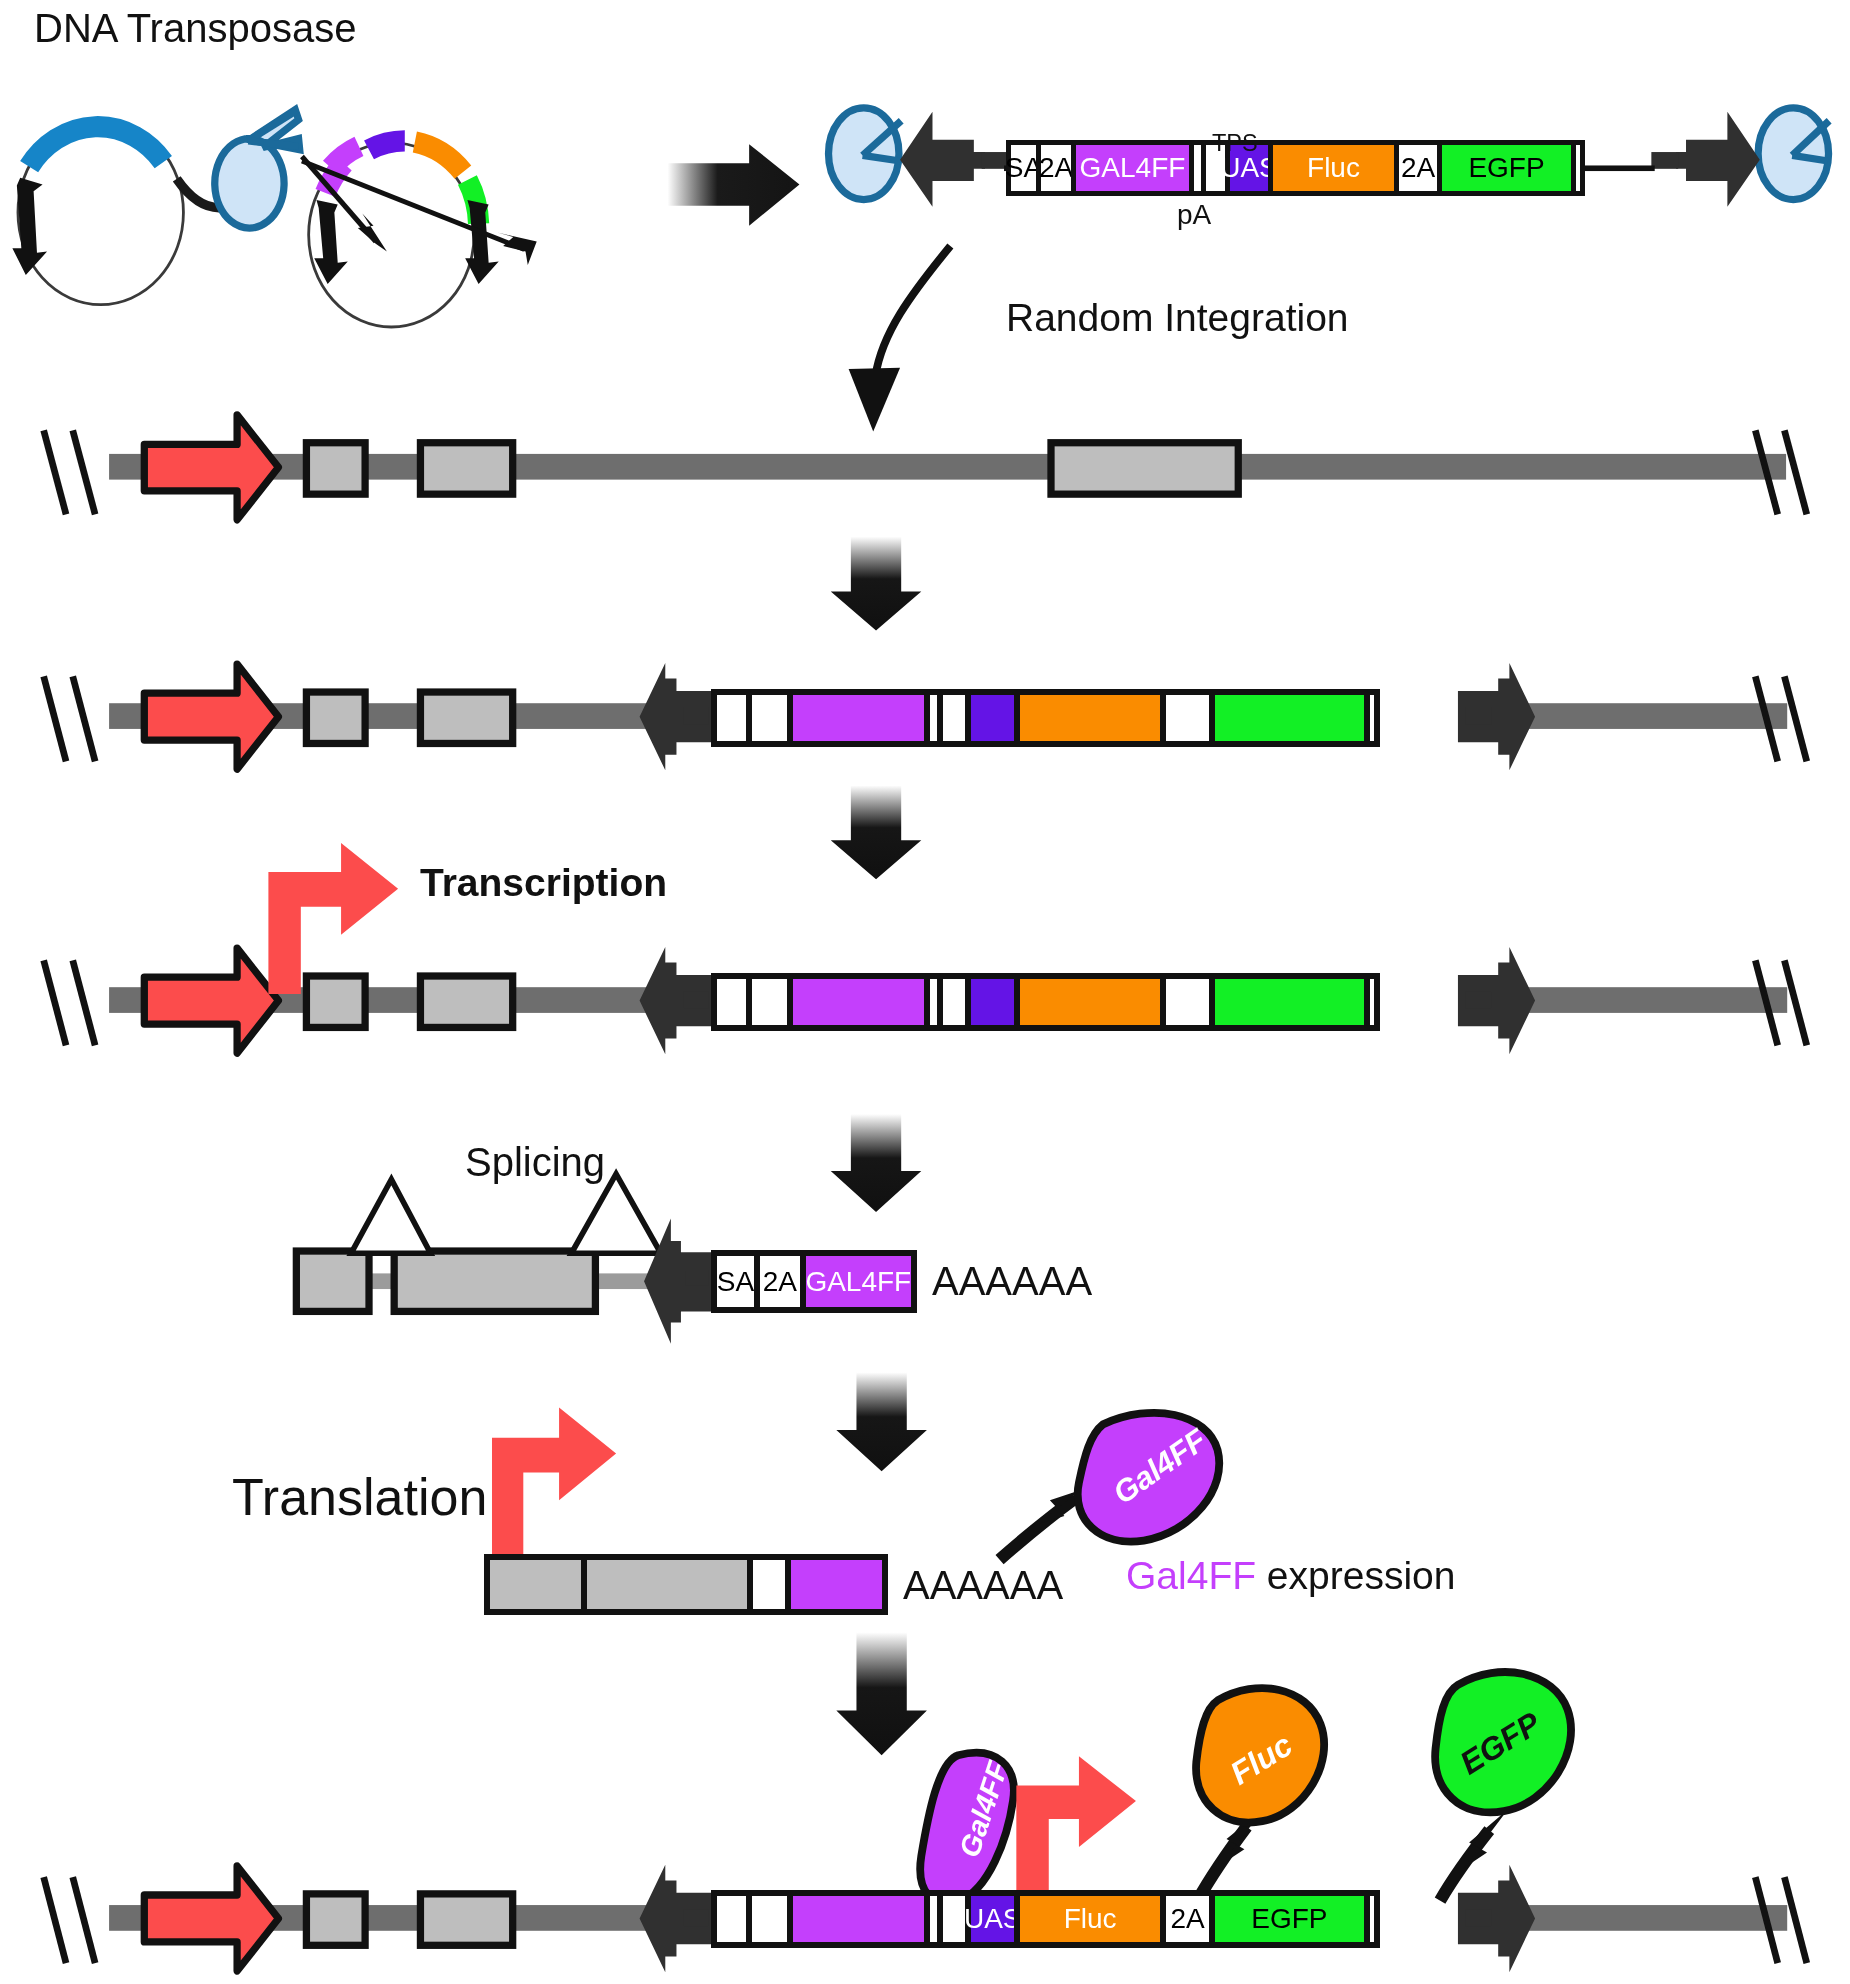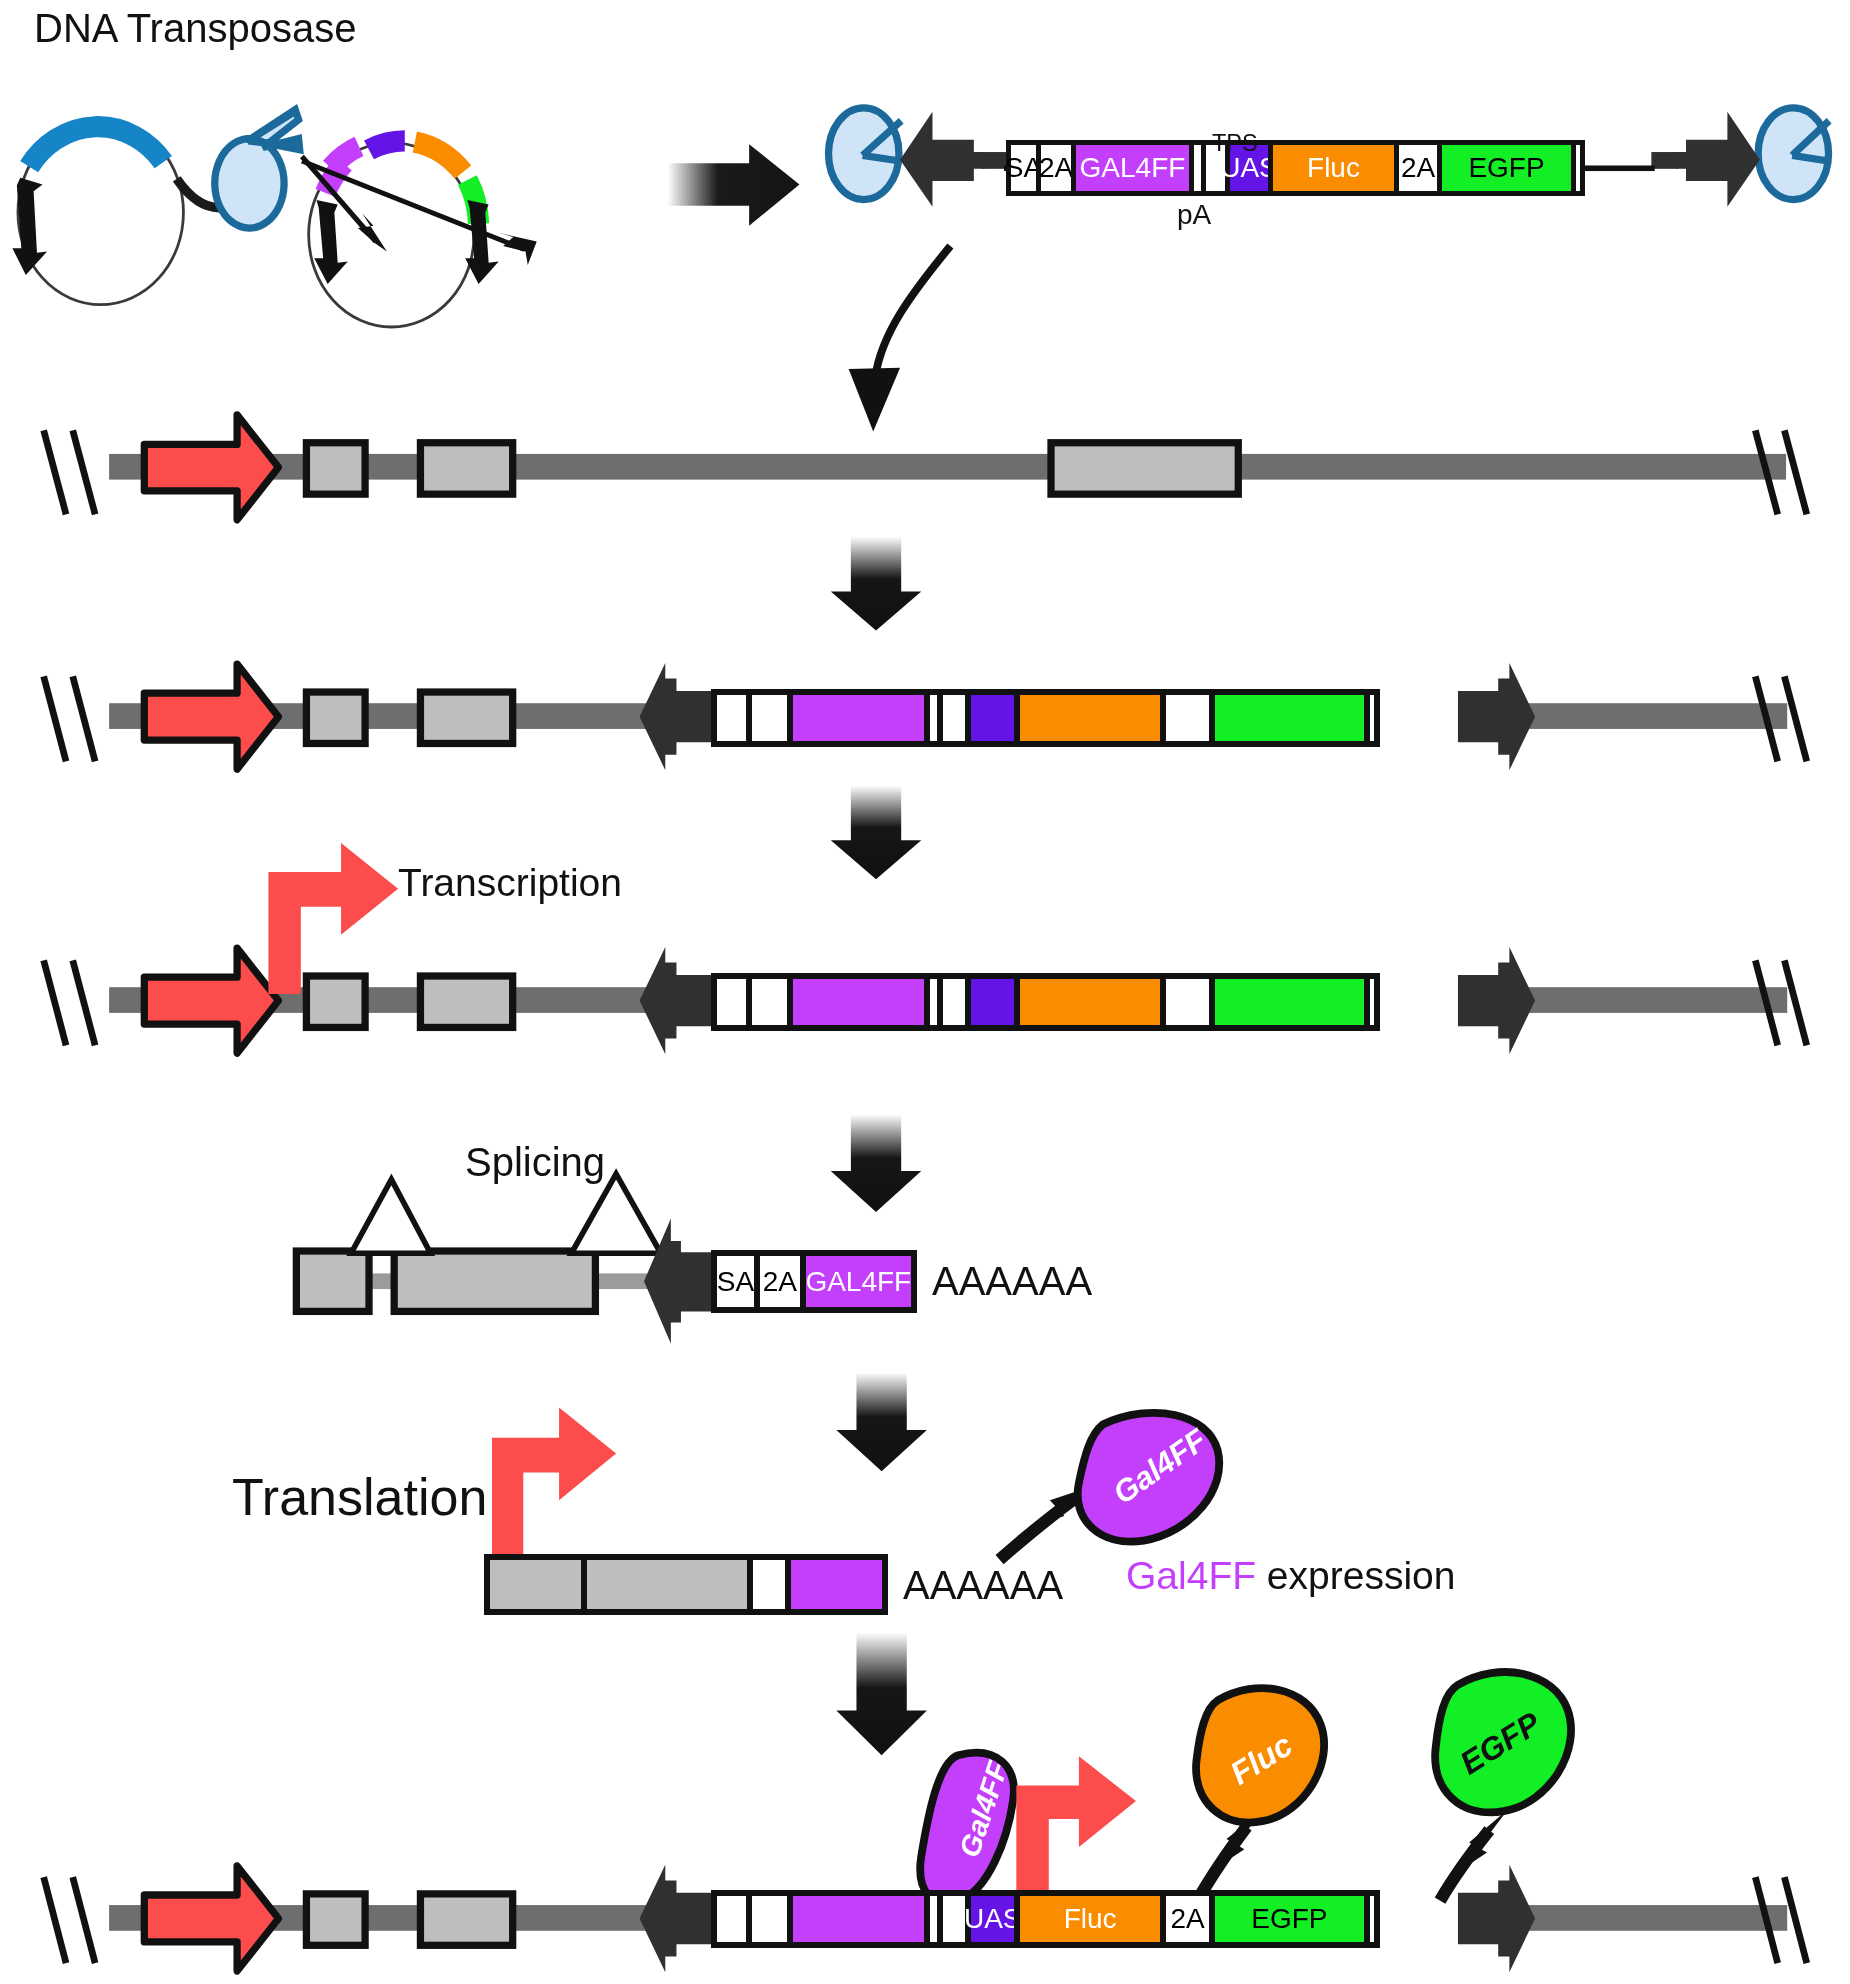--- a/index.html
+++ b/index.html
@@ -289,22 +289,23 @@
         <span>EGFP</span>
       </div>
       <div style="width: 16px; background: rgb(255, 255, 255); border: 6.1px solid rgb(17, 17, 17); margin-left: -6.1px; box-sizing: border-box; display: flex; align-items: center; justify-content: center; color: rgb(0, 0, 0); font-size: 28px; font-family: &quot;Liberation Sans&quot;, sans-serif; white-space: nowrap; overflow: visible;"></div>
     </div>
 
 <div class="txt" style="left:34px;top:5.6px;font-size:40px;">DNA Transposase</div>
 
 <div class="txt" style="left:1212px;top:130px;font-size:23.5px;">TPS</div>
 <div class="txt" style="left:1177px;top:199px;font-size:28px;">pA</div>
 
-
-<div class="txt" style="left:398px;top:861px;font-size:39px;">Transcription</div>
+<div class="txt" style="left:1006px;top:296px;font-size:39px;">Random Integration</div>
+
+<div class="txt" style="left:420px;top:861px;font-size:39px;font-weight:bold;">Transcription</div>
 
 <div class="txt" style="left:465px;top:1140px;font-size:40px;">Splicing</div>
 
 <div class="txt" style="left:932px;top:1259px;font-size:40px;">AAAAAA</div>
 
 <div class="txt" style="left:232px;top:1431px;font-size:52px;margin-top:36px;">Translation</div>
 
 <div class="txt" style="left:903px;top:1563px;font-size:40px;">AAAAAA</div>
 
 <div style="position:absolute;left:1126px;top:1554px;font-size:39px;white-space:nowrap;font-family:'Liberation Sans',sans-serif;">

